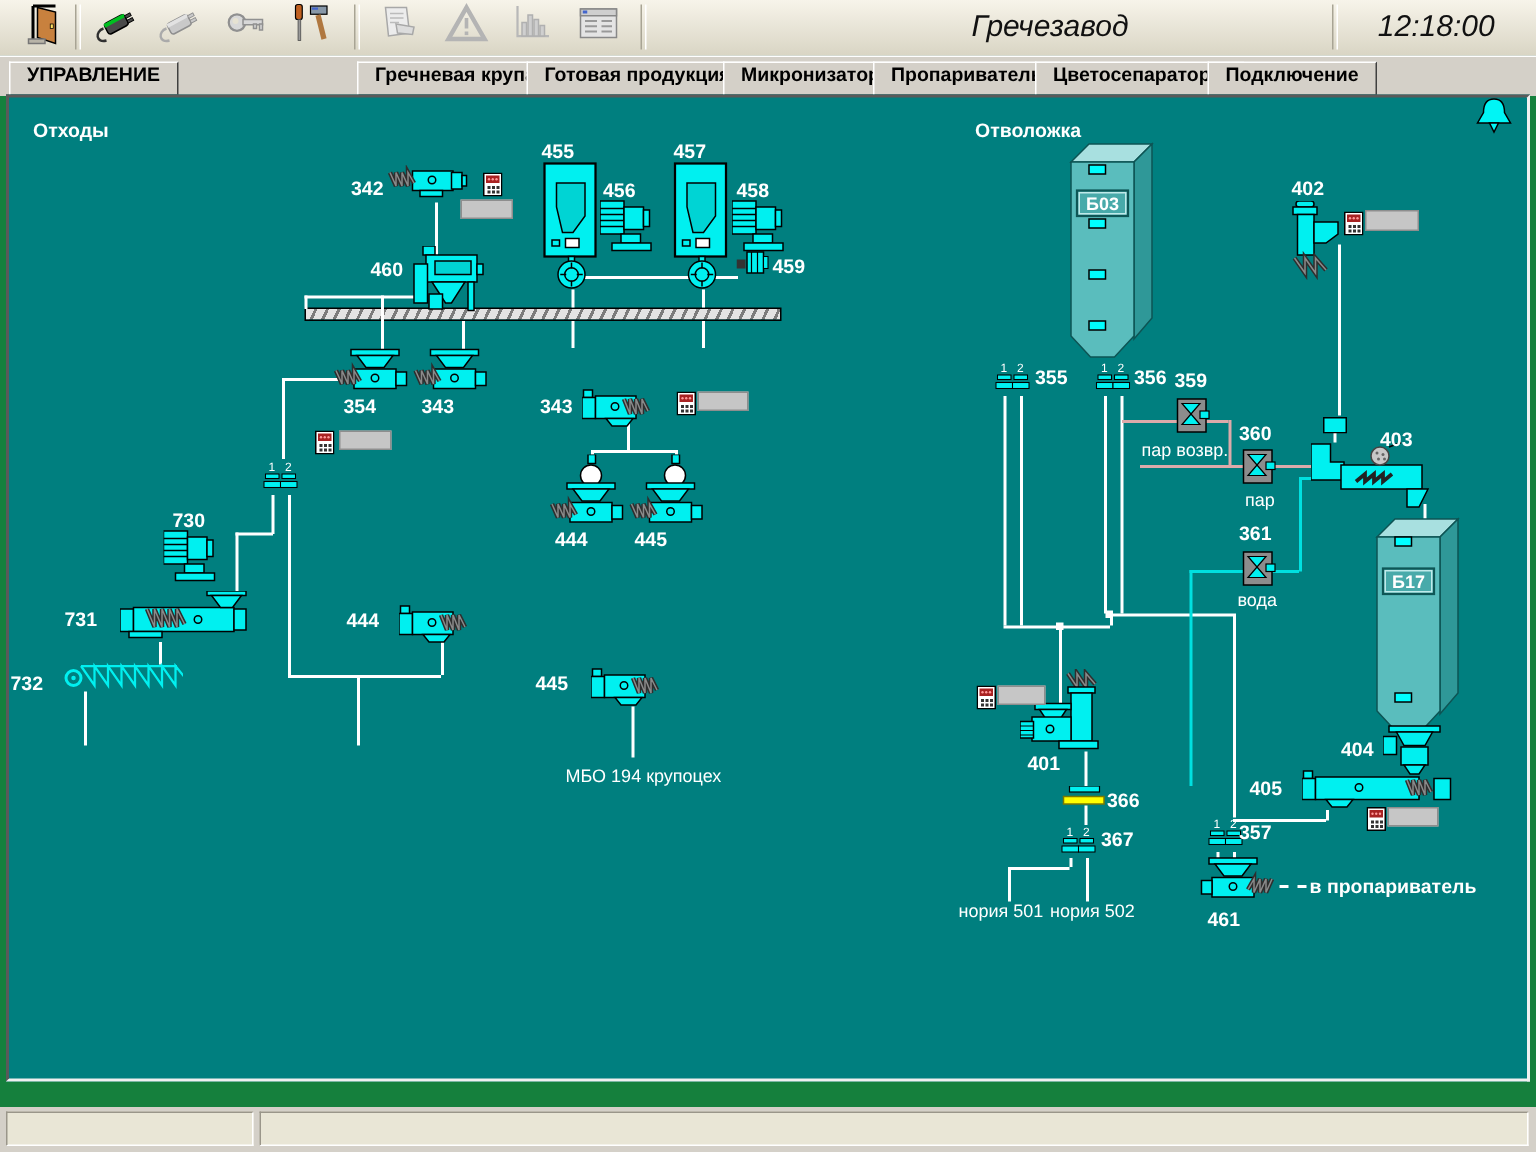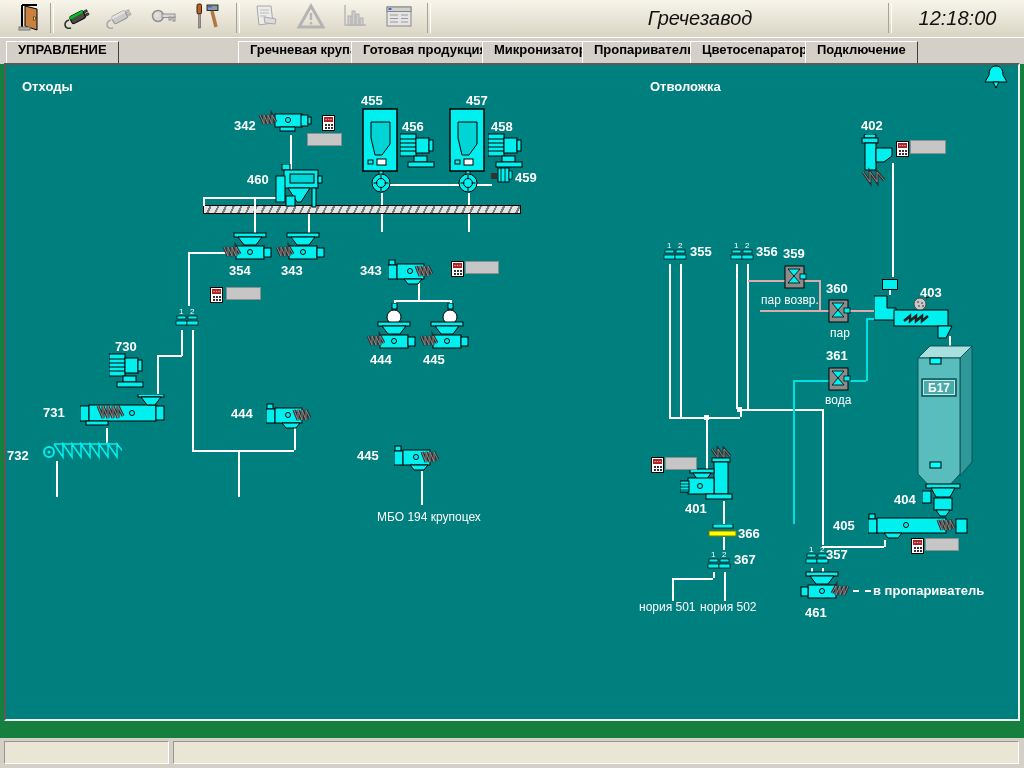--- a/index.html
+++ b/index.html
@@ -358,20 +358,32 @@
       <div class="equip" style="left: 388px; top: 379px;"><svg width="58" height="28" viewBox="0 0 58 28">
    <rect x="1" y="2" width="6" height="5" fill="#00f0f0" stroke="#000"></rect>
    <rect x="0" y="7" width="9" height="14" fill="#00f0f0" stroke="#000"></rect>
    <rect x="9" y="6" width="27" height="15" fill="#00f0f0" stroke="#000"></rect>
    <circle cx="22" cy="13" r="2.5" fill="none" stroke="#000"></circle>
    <polygon points="16,21 34,21 30,26 20,26" fill="#00f0f0" stroke="#000"></polygon>
 
    <path d="M28 8 l4 10 v-10 l4 10 v-10 l4 10 v-10 l4 8" stroke="#2e2e2e" stroke-width="3" fill="none"></path>
           <path d="M28 8 l4 10 v-10 l4 10 v-10 l4 10 v-10 l4 8" stroke="#8a8a8a" stroke-width="1" fill="none"></path>
         </svg></div>
+      <div class="equip" style="left: 706px; top: 29px;"><svg width="58" height="150" viewBox="0 0 58 150">
+   <polygon points="2,14 14,2 56,2 44,14" fill="#a8e0e0" stroke="#0d5454"></polygon>
+   <polygon points="44,14 56,2 56,118 44,132" fill="#2f9898" stroke="#0d5454"></polygon>
+   <polygon points="2,14 44,14 44,130 31,144 15,144 2,130" fill="#5abdbd" stroke="#0d5454"></polygon>
+   <rect x="14" y="16" width="11" height="6" fill="#00ffff" stroke="#000"></rect>
+          <rect x="14" y="52" width="11" height="6" fill="#00ffff" stroke="#000"></rect>
+          <rect x="14" y="86" width="11" height="6" fill="#00ffff" stroke="#000"></rect>
+          <rect x="14" y="120" width="11" height="6" fill="#00ffff" stroke="#000"></rect>
+   <rect x="6" y="33" width="34" height="17" fill="#48aaaa" stroke="#0e5656" stroke-width="1.5"></rect>
+   <rect x="7.5" y="34.5" width="31" height="14" fill="none" stroke="#bfeaea" stroke-width="1"></rect>
+   <text x="23" y="46" text-anchor="middle" fill="#fff" font-family="Liberation Sans,sans-serif" font-size="12" font-weight="bold">Б03</text>
+        </svg></div>
       <div class="equip" style="left: 656px; top: 175px;"><svg width="28" height="24" viewBox="0 0 28 24">
    <text x="5" y="8" fill="#fff" font-family="Liberation Sans,sans-serif" font-size="8">1</text>
    <text x="16" y="8" fill="#fff" font-family="Liberation Sans,sans-serif" font-size="8">2</text>
    <rect x="3" y="10" width="9" height="3" fill="#00f0f0" stroke="#000" stroke-width="0.7"></rect>
    <rect x="2" y="15" width="11" height="4" fill="#00f0f0" stroke="#000" stroke-width="0.7"></rect>
    <rect x="14" y="10" width="9" height="3" fill="#00f0f0" stroke="#000" stroke-width="0.7"></rect>
    <rect x="13" y="15" width="11" height="4" fill="#00f0f0" stroke="#000" stroke-width="0.7"></rect>
         </svg></div>
       <div class="equip" style="left: 723px; top: 175px;"><svg width="28" height="24" viewBox="0 0 28 24">
    <text x="5" y="8" fill="#fff" font-family="Liberation Sans,sans-serif" font-size="8">1</text>
@@ -585,21 +597,21 @@
             <rect x="6" y="9" width="2" height="2"></rect>
             <rect x="9" y="9" width="2" height="2"></rect>
     <rect x="3" y="12" width="2" height="2"></rect>
             <rect x="6" y="12" width="2" height="2"></rect>
             <rect x="9" y="12" width="2" height="2"></rect>
           </g>
         </svg></div>
       <span class="lbl" style="left: 228px; top: 53px;">342</span>
       <span class="lbl" style="left: 355px; top: 28px;">455</span>
       <span class="lbl" style="left: 396px; top: 54px;">456</span>
-      <span class="lbl" style="left: 460px; top: 28px;">457</span>
+      <span class="lbl" style="left: 443px; top: 28px;">457</span>
       <span class="lbl" style="left: 485px; top: 54px;">458</span>
       <span class="lbl" style="left: 509px; top: 105px;">459</span>
       <span class="lbl" style="left: 241px; top: 107px;">460</span>
       <span class="lbl" style="left: 223px; top: 198px;">354</span>
       <span class="lbl" style="left: 275px; top: 198px;">343</span>
       <span class="lbl" style="left: 354px; top: 198px;">343</span>
       <span class="lbl" style="left: 364px; top: 287px;">444</span>
       <span class="lbl" style="left: 417px; top: 287px;">445</span>
       <span class="lbl" style="left: 109px; top: 274px;">730</span>
       <span class="lbl" style="left: 37px; top: 340px;">731</span>

